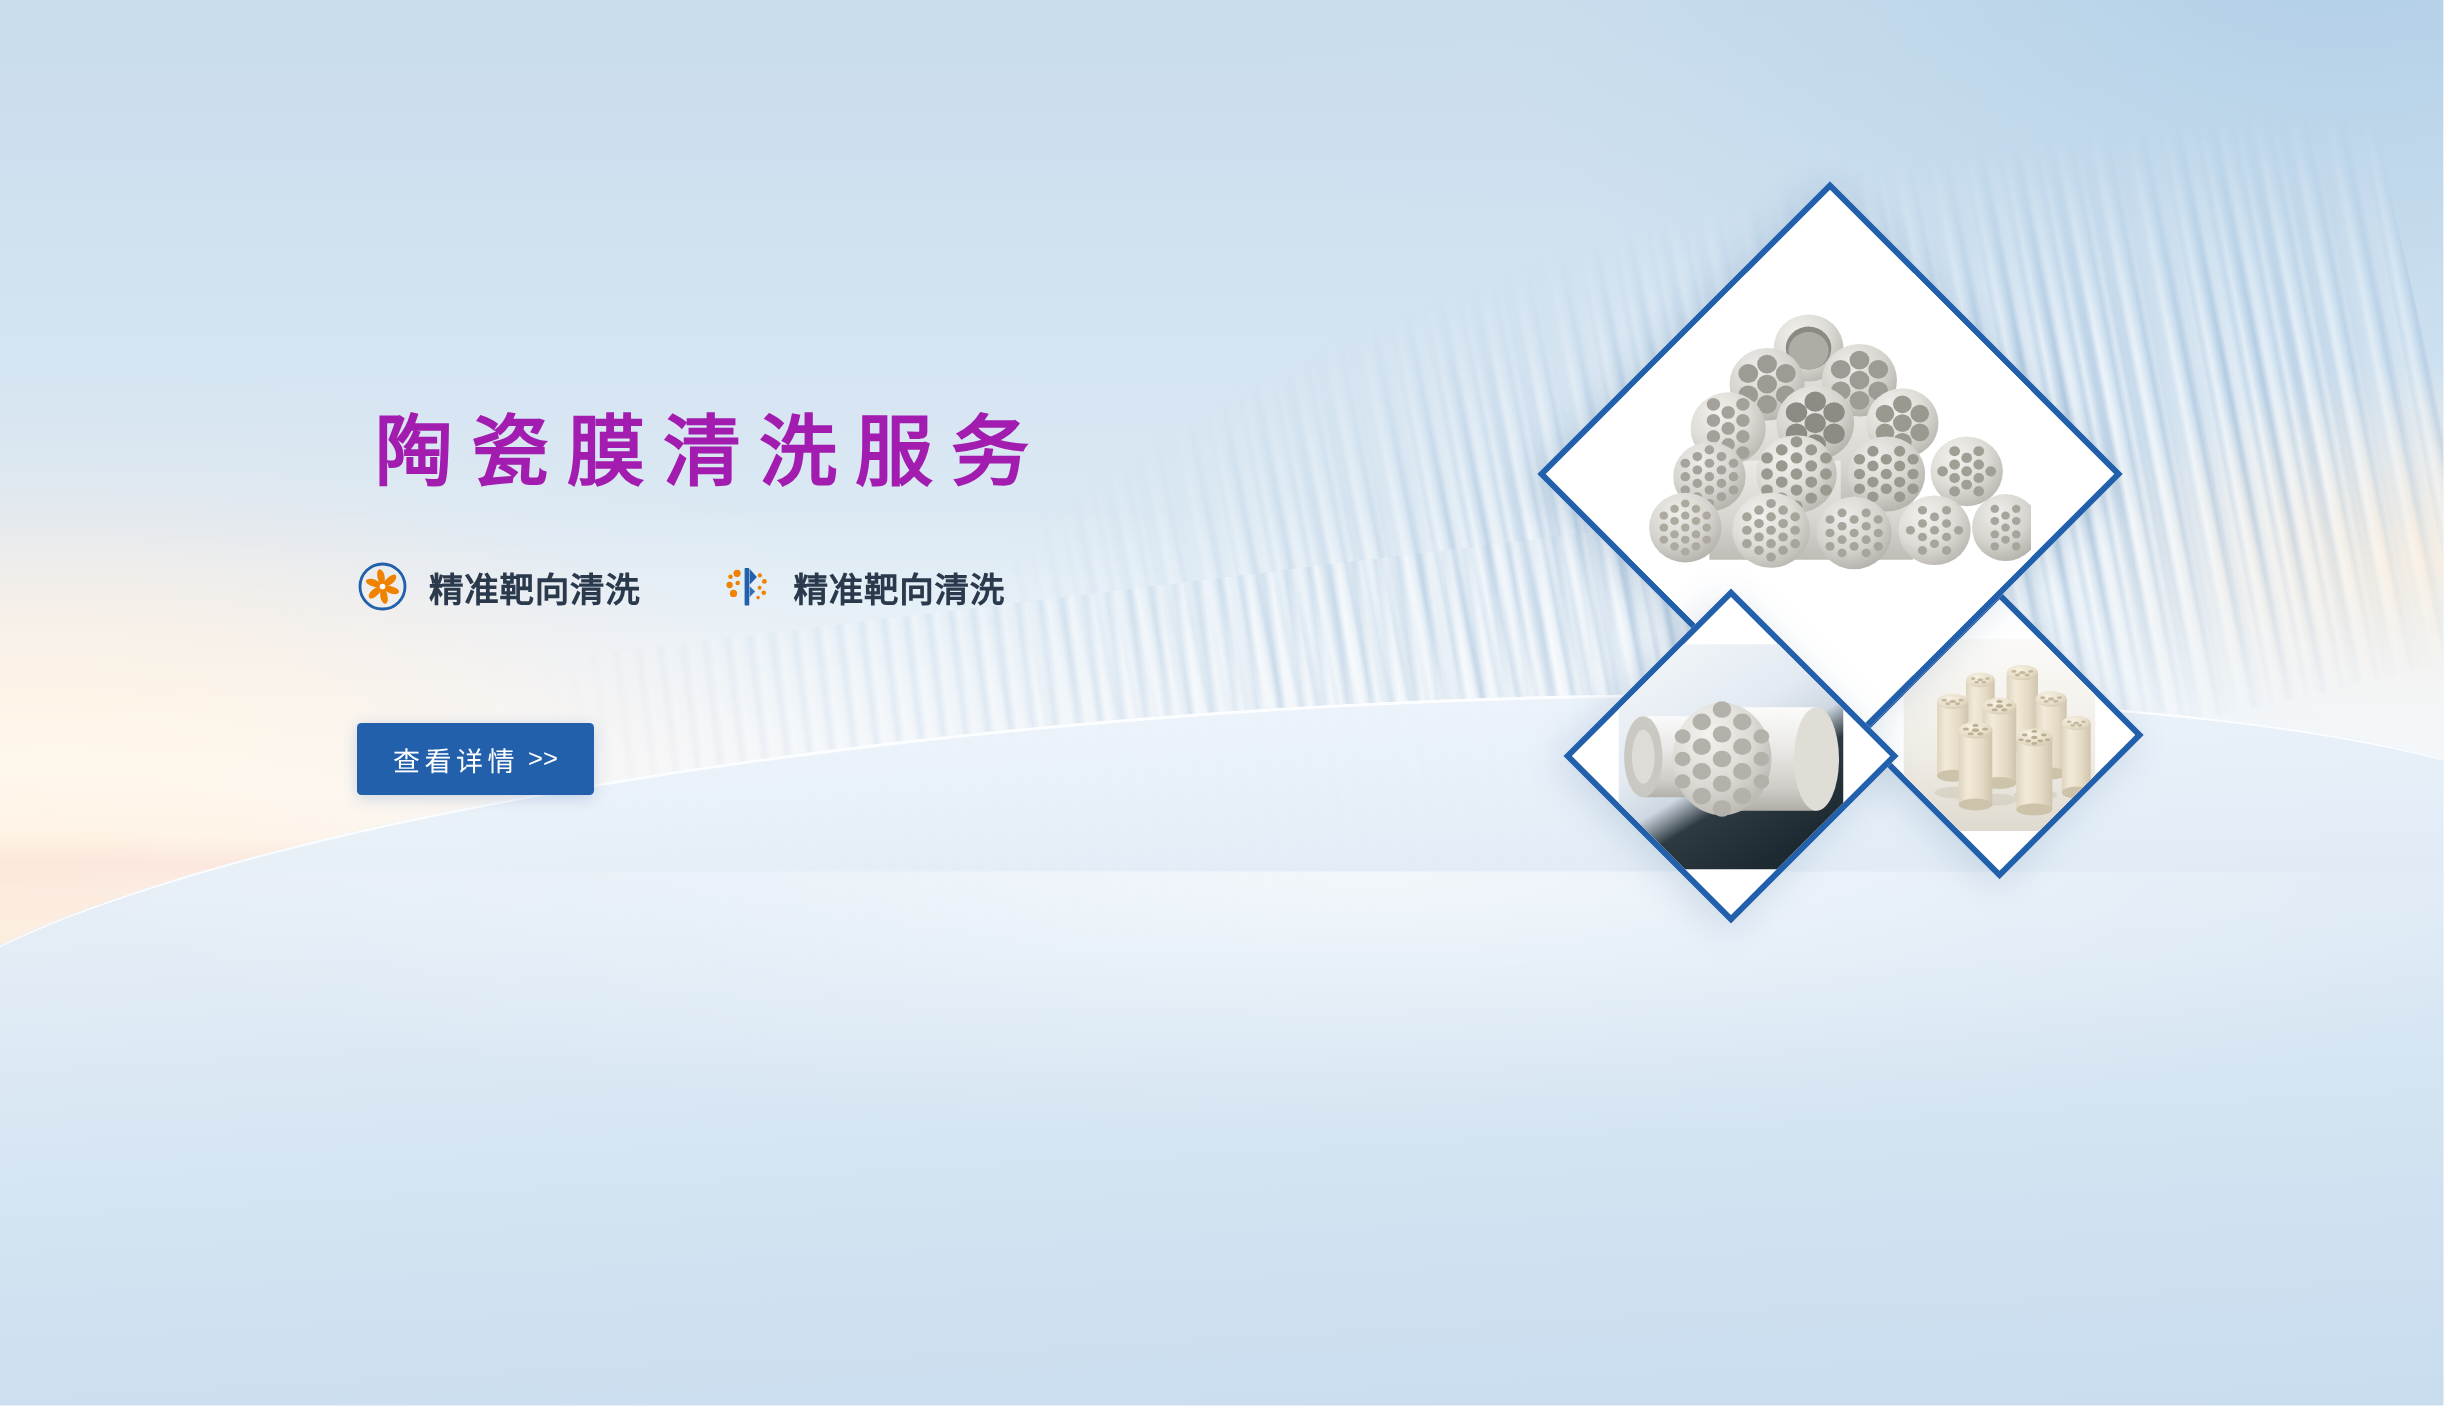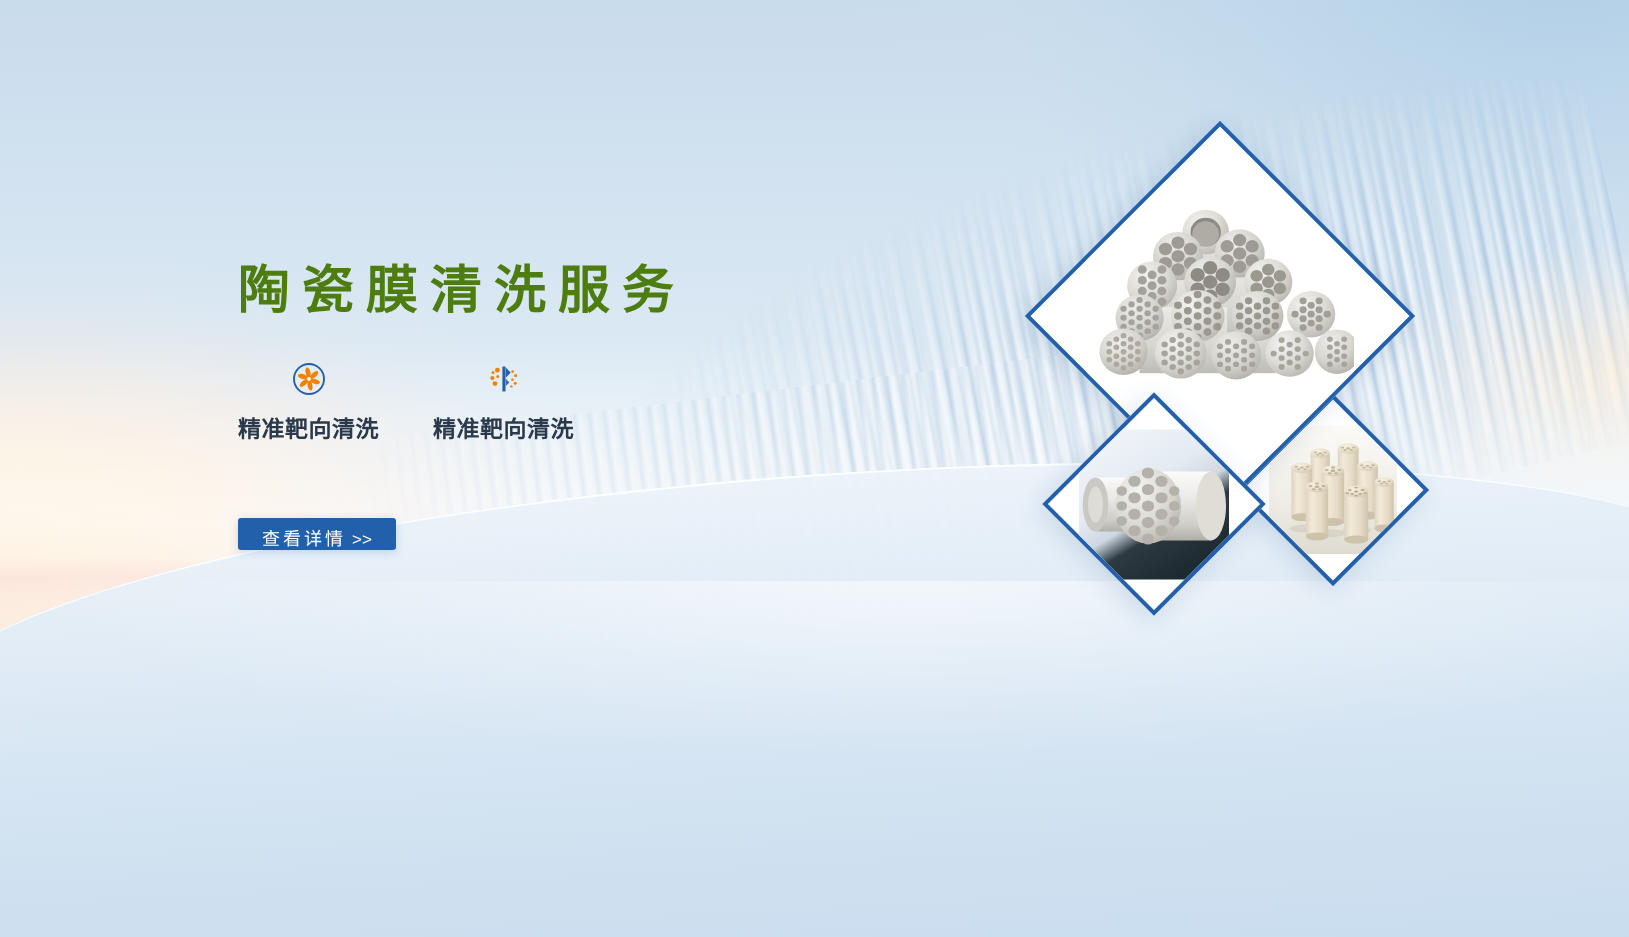--- a/index.html
+++ b/index.html
@@ -215,40 +215,39 @@
 
   
   .copy {
     position: absolute;
     left: 238px;
     top: 262px;
     width: 700px;
   }
 
   .headline {
-    margin: 0;
+    margin: 12px;
     font-size: 52px;
     line-height: 1.08;
     font-weight: bold;
     letter-spacing: 12px;
-    color: #4d7c0f;
+    color: #a21caf;
     white-space: nowrap;
   }
 
   .features {
     display: flex;
     align-items: center;
     margin-top: 44px;
     gap: 54px;
   }
   .feature {
     display: flex;
     align-items: center;
     gap: 14px;
-    flex-direction: column;
   }
   .feature-icon {
     width: 34px;
     height: 34px;
     flex: 0 0 34px;
     display: block;
   }
   .feature-label {
     font-size: 23px;
     font-weight: bold;
@@ -262,25 +261,25 @@
     font-size: 17px;
     line-height: 32px;
     color: #4a5460;
     letter-spacing: 0.2px;
     max-width: 660px;
   }
   .desc-line { display: block; white-space: nowrap; }
 
   .cta {
     display: inline-flex;
-    align-items: flex-end;
+    align-items: center;
     justify-content: center;
     margin-top: 38px;
     min-width: 158px;
-    height: 32px;
+    height: 48px;
     padding: 0 22px;
     background: #2360ab;
     color: #ffffff;
     font-size: 18px;
     letter-spacing: 3px;
     border: none;
     border-radius: 3px;
     cursor: pointer;
     font-family: inherit;
     box-shadow: 0 2px 10px rgba(35,96,171,0.22);

